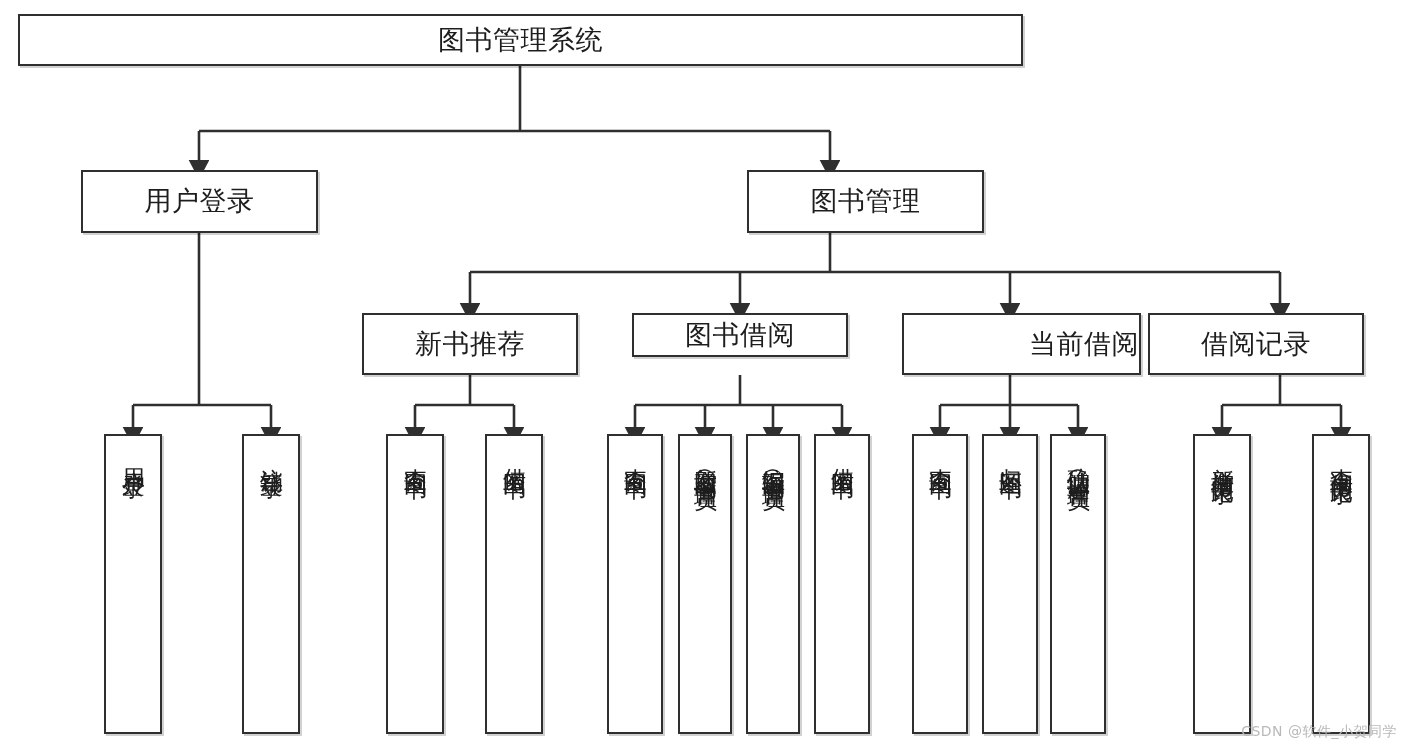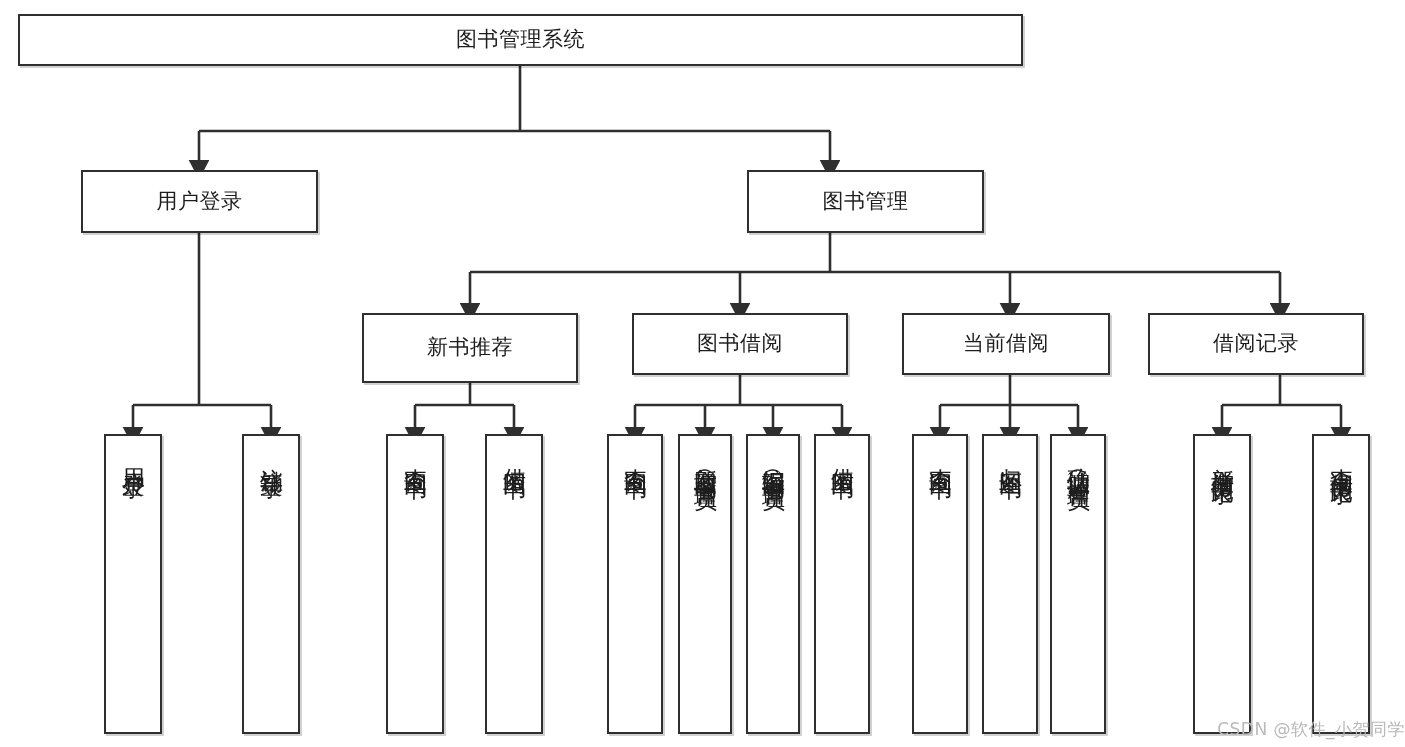--- a/index.html
+++ b/index.html
@@ -28,43 +28,43 @@
     box-sizing: border-box;
     border: 2.5px solid #2f2f2f;
     background: #ffffff;
     display: flex;
     align-items: center;
     justify-content: center;
     box-shadow: 2px 2px 0 rgba(0,0,0,0.18);
   }
   .node .lbl {
     color: #1d1d1d;
-    font-size: 21px;
+    font-size: 27px;
     line-height: 1.12;
     letter-spacing: 0.5px;
     text-align: center;
     white-space: nowrap;
   }
   .node.vert {
     align-items: flex-start;
     justify-content: center;
     padding-top: 14px;
   }
   .node.vert .lbl {
     writing-mode: vertical-rl;
     text-orientation: upright;
     white-space: nowrap;
     letter-spacing: 3px;
     font-size: 23px;
   }
   #watermark {
     position: absolute;
-    right: 0;
+    right: 8px;
     bottom: 6px;
-    font-size: 17px;
+    font-size: 14px;
     color: #b9b9b9;
     letter-spacing: 0.5px;
     white-space: nowrap;
     user-select: none;
   }
 </style>
 </head>
 <body>
 
 <div id="canvas">
@@ -123,27 +123,27 @@
     <span class="lbl">图书管理系统</span>
   </div>
 
   <div class="node" style="left:81px; top:170px; width:237px; height:63px;">
     <span class="lbl">用户登录</span>
   </div>
   <div class="node" style="left:711px; top:170px; width:237px; height:63px;margin-left:36px;">
     <span class="lbl">图书管理</span>
   </div>
 
-  <div class="node" style="left:362px; top:313px; width:216px; height:70px;">
+  <div class="node" style="left:362px; top:313px; width:216px; height:62px;">
     <span class="lbl">新书推荐</span>
   </div>
-  <div class="node" style="left:632px; top:313px; width:216px; height:62px;">
+  <div class="node" style="left:632px; top:313px; width:216px; height:44px;">
     <span class="lbl">图书借阅</span>
   </div>
-  <div class="node" style="left:902px; top:313px; width:208px; height:62px;">
+  <div class="node" style="left:902px; top:313px; width:239px; height:62px;justify-content:flex-end;">
     <span class="lbl">当前借阅</span>
   </div>
   <div class="node" style="left:1148px; top:313px; width:216px; height:62px;">
     <span class="lbl">借阅记录</span>
   </div>
 
   <div class="node vert" style="left:104px; top:434px; width:58px; height:300px;">
     <span class="lbl">用户登录</span>
   </div>
   <div class="node vert" style="left:242px; top:434px; width:58px; height:300px;">

